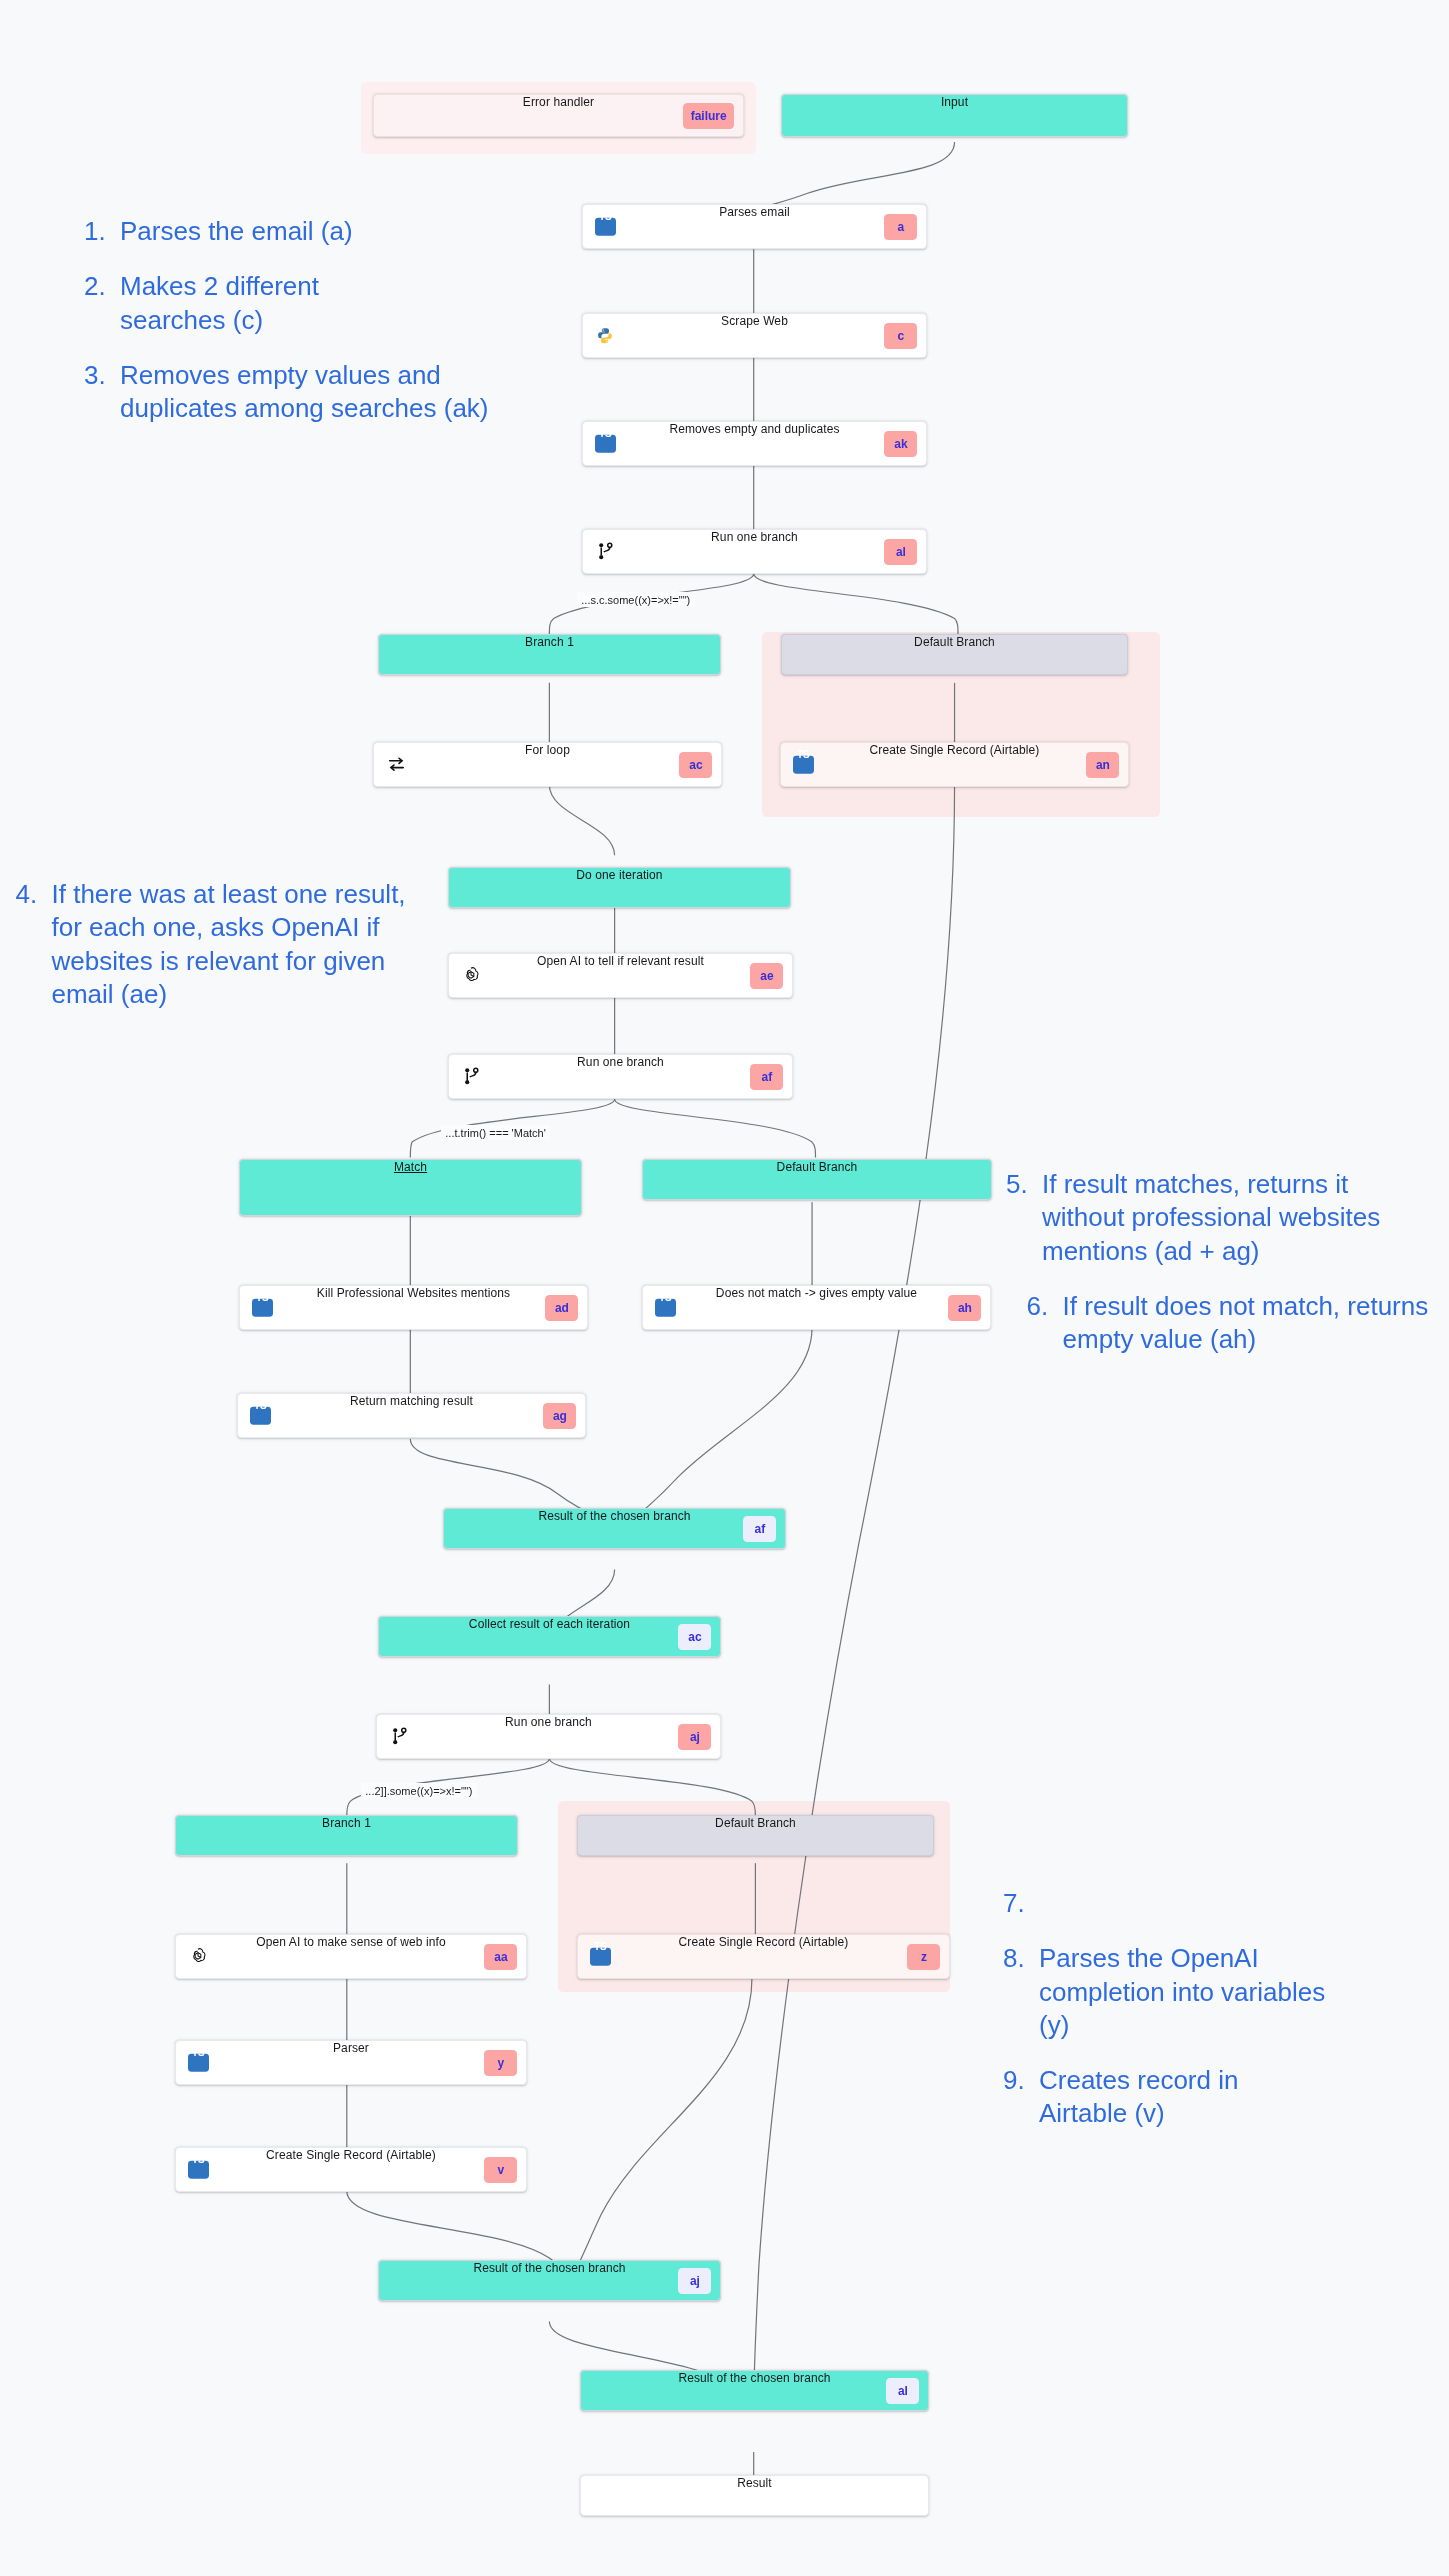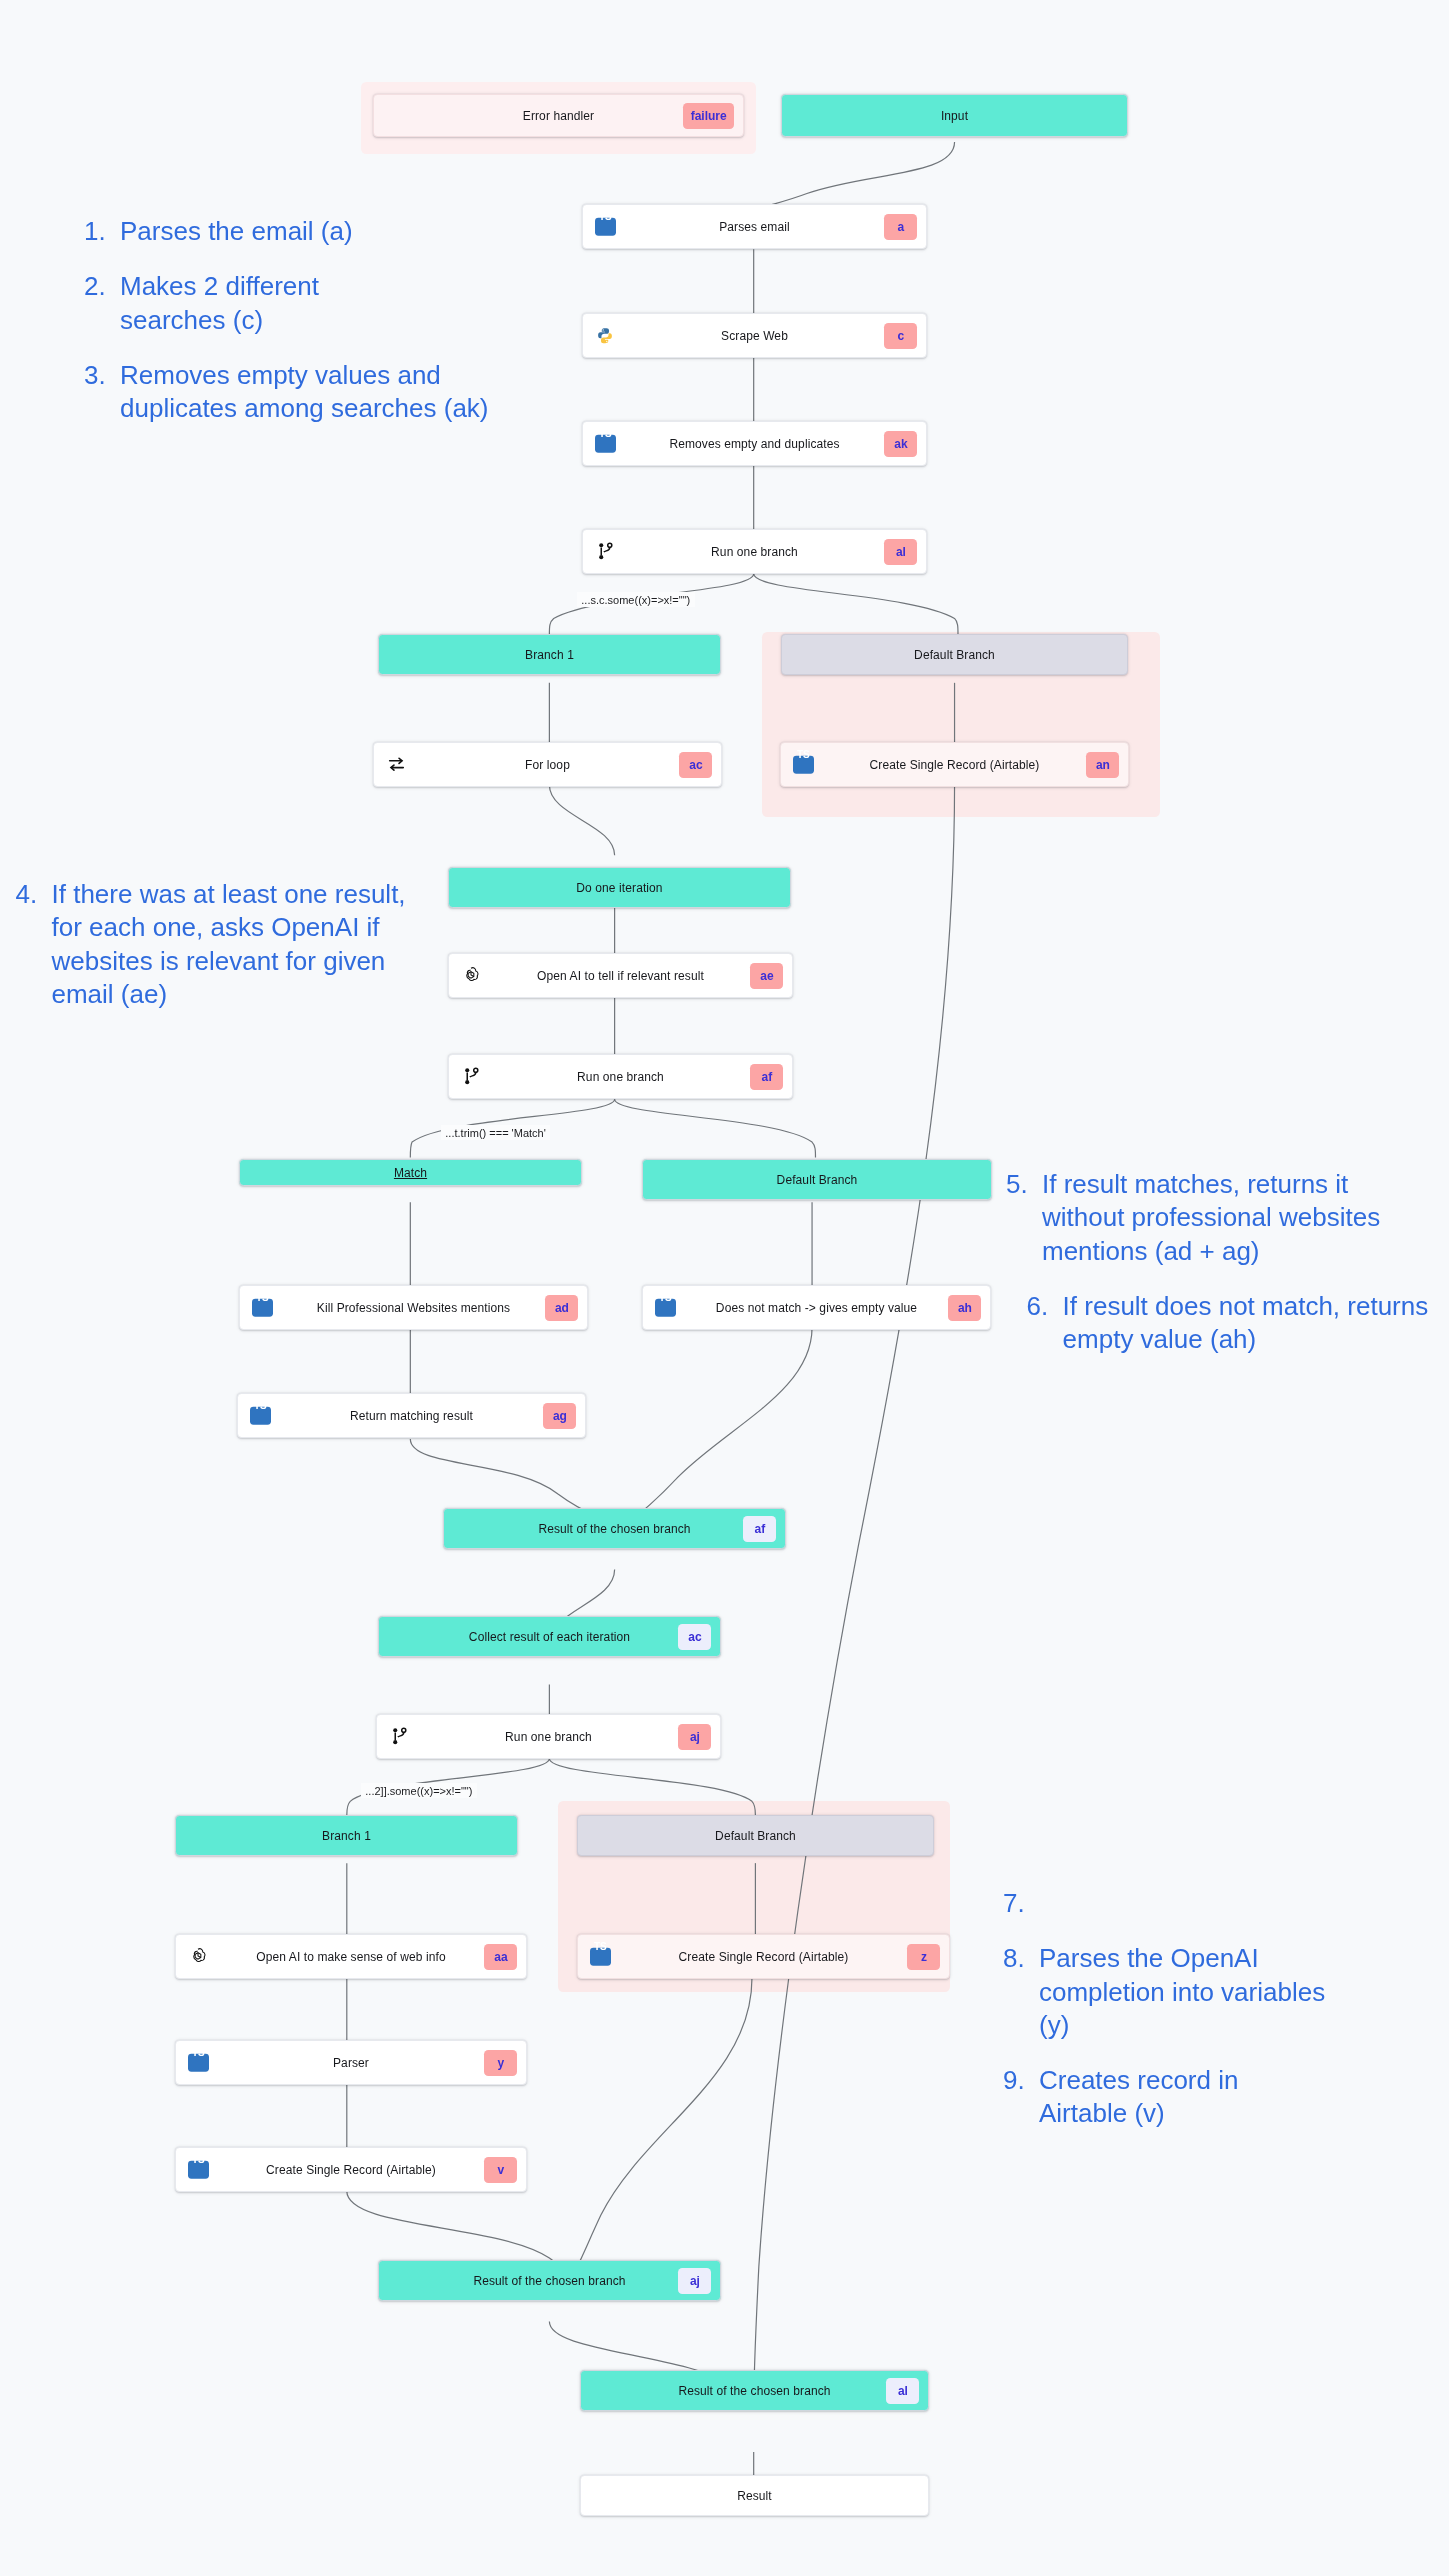--- a/index.html
+++ b/index.html
@@ -15,21 +15,21 @@
   svg#edges { position:absolute; left:0; top:0; width:1449px; height:2576px; pointer-events:none; }
 
   
   .region { position:absolute; border-radius:5.2px; }
   .region.err  { background:#fdeeef; }
   .region.err2 { background:#fbe9e9; }
 
   
   .node {
     position:absolute;
-    display:flex; align-items:center;
+    display:flex; align-items:flex-start;
     border-radius:4.3px;
     font-size:12px;
     color:#17181c;
     box-shadow:0 0.9px 1.7px rgba(26,32,44,.18), 0 0.9px 4.3px rgba(26,32,44,.07);
   }
   .node .nlabel {
     flex:1 1 auto; text-align:center;
     white-space:nowrap; overflow:hidden;
     padding:0 3.4px;
     letter-spacing:0.1px;
@@ -264,21 +264,21 @@
         <path d="M5 6.5 L5 15.5"></path>
         <path d="M15 6.5 C15 11 10 10 8 12"></path>
       </svg>
     </span>
     <span class="nlabel">Run one branch</span>
     <span class="nbadge">af</span>
   </div>
 
   <div class="cond" style="left:441px;top:1125px;">...t.trim() === 'Match'</div>
 
-  <div class="node grey" style="left:239px;top:1159px;width:343px;height:27px;text-decoration:underline;">
+  <div class="node grey" style="left:239px;top:1159px;width:343px;height:57px;text-decoration:underline;">
     <span class="nlabel">Match</span>
   </div>
 
   <div class="node grey" style="left:642px;top:1159px;width:350px;height:41px;">
     <span class="nlabel">Default Branch</span>
   </div>
 
   <div class="node white" style="left:239px;top:1285px;width:349px;height:45px;">
     <span class="nicon">
         <span class="ts-ico">TS</span>

